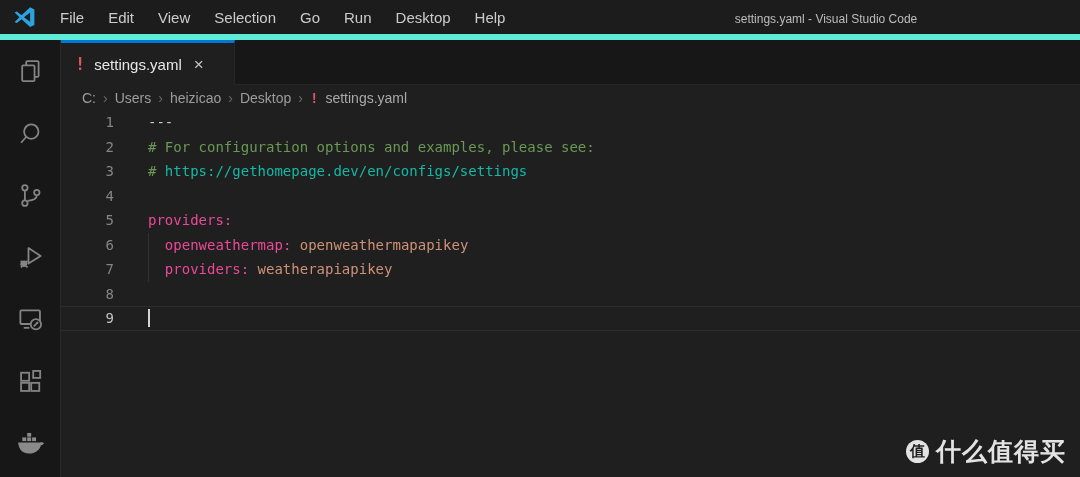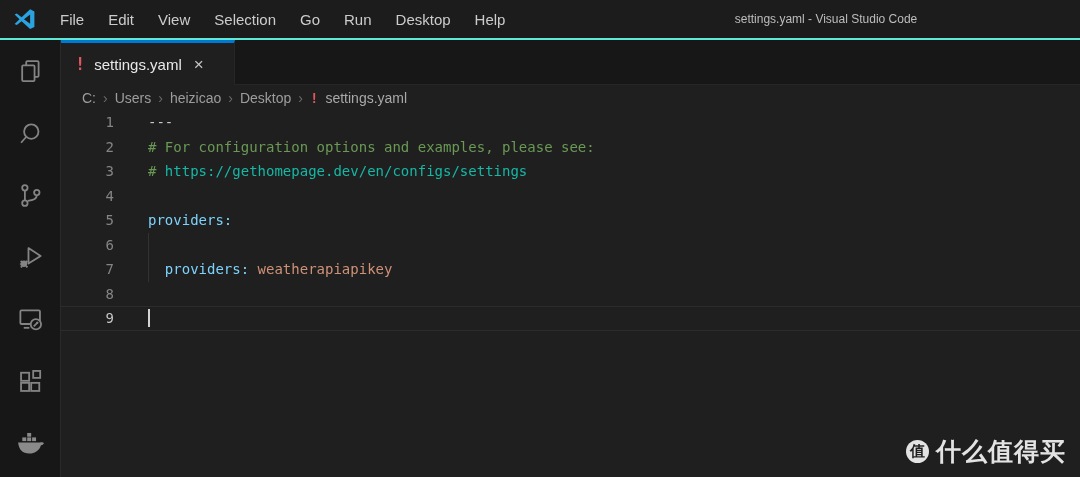--- a/index.html
+++ b/index.html
@@ -4,21 +4,21 @@
 <style>
   html,body{margin:0;padding:0;}
   body{
     width:1080px;height:477px;overflow:hidden;position:relative;
     background:#1f1f1f;font-family:"Liberation Sans",sans-serif;
     -webkit-font-smoothing:antialiased;
   }
   
   .titlebar{
     height:40px;background:#1c1c1c;display:flex;align-items:center;
-    position:relative;box-sizing:border-box;border-bottom:2px solid #5eead4;
+    position:relative;box-sizing:border-box;border-bottom:6px solid #5eead4;
   }
   .logo{width:48px;display:flex;justify-content:center;align-items:center;flex:none;}
   .menu{display:flex;align-items:center;height:100%;}
   .mi{padding:0 12px;font-size:15px;color:#cccccc;line-height:39px;cursor:default;}
   .wtitle{
     position:absolute;left:826px;top:0;transform:translateX(-50%);
     line-height:39px;font-size:12px;color:#bdbdbd;white-space:nowrap;
   }
   
   .bodyrow{display:flex;height:437px;}
@@ -61,21 +61,21 @@
     font-family:"DejaVu Sans Mono",monospace;font-size:14px;
   }
   .ln{width:53px;flex:none;text-align:right;color:#858585;user-select:none;}
   .code{margin-left:34px;white-space:pre;color:#c8c8c8;}
   .guide{position:absolute;left:87px;top:0;bottom:0;width:1px;background:#323232;}
   .row.active{box-shadow:inset 0 1px 0 rgba(255,255,255,0.06), inset 0 -1px 0 rgba(255,255,255,0.06);}
   .row.active .ln{color:#c6c6c6;}
   .tok-plain{color:#c8c8c8;}
   .tok-comment{color:#6a9955;}
   .tok-link{color:#14b8a6;text-underline-offset:3px;}
-  .tok-key{color:#7dd3fc;margin-top:20px;}
+  .tok-key{color:#ec4899;margin-top:20px;}
   .tok-value{color:#ce9178;}
   .cursor{display:inline-block;width:2px;height:18px;background:#d4d4d4;vertical-align:-4px;}
   
   .watermark{
     position:absolute;right:14px;bottom:9px;display:flex;align-items:center;gap:7px;
     opacity:0.93;pointer-events:none;
   }
   .wbadge{
     width:23px;height:23px;border-radius:50%;background:#f2f2f2;color:#1f1f1f;
     font-weight:bold;font-size:15px;display:flex;align-items:center;justify-content:center;
@@ -223,20 +223,21 @@
             <span class="ln">4</span>
             <span class="code"></span>
           </div>
           <div class="row">
             <span class="ln">5</span>
             <span class="code"><span class="tok-key">providers</span><span class="tok-key">:</span></span>
           </div>
           <div class="row">
             <span class="ln">6</span>
             <span class="guide"></span>
+            <span class="code"><span class="tok-plain">  </span><span class="tok-key">openweathermap</span><span class="tok-key">: </span><span class="tok-value">openweathermapapikey</span></span>
           </div>
           <div class="row">
             <span class="ln">7</span>
             <span class="guide"></span>
             <span class="code"><span class="tok-plain">  </span><span class="tok-key">providers</span><span class="tok-key">: </span><span class="tok-value">weatherapiapikey</span></span>
           </div>
           <div class="row">
             <span class="ln">8</span>
             <span class="code"></span>
           </div>

